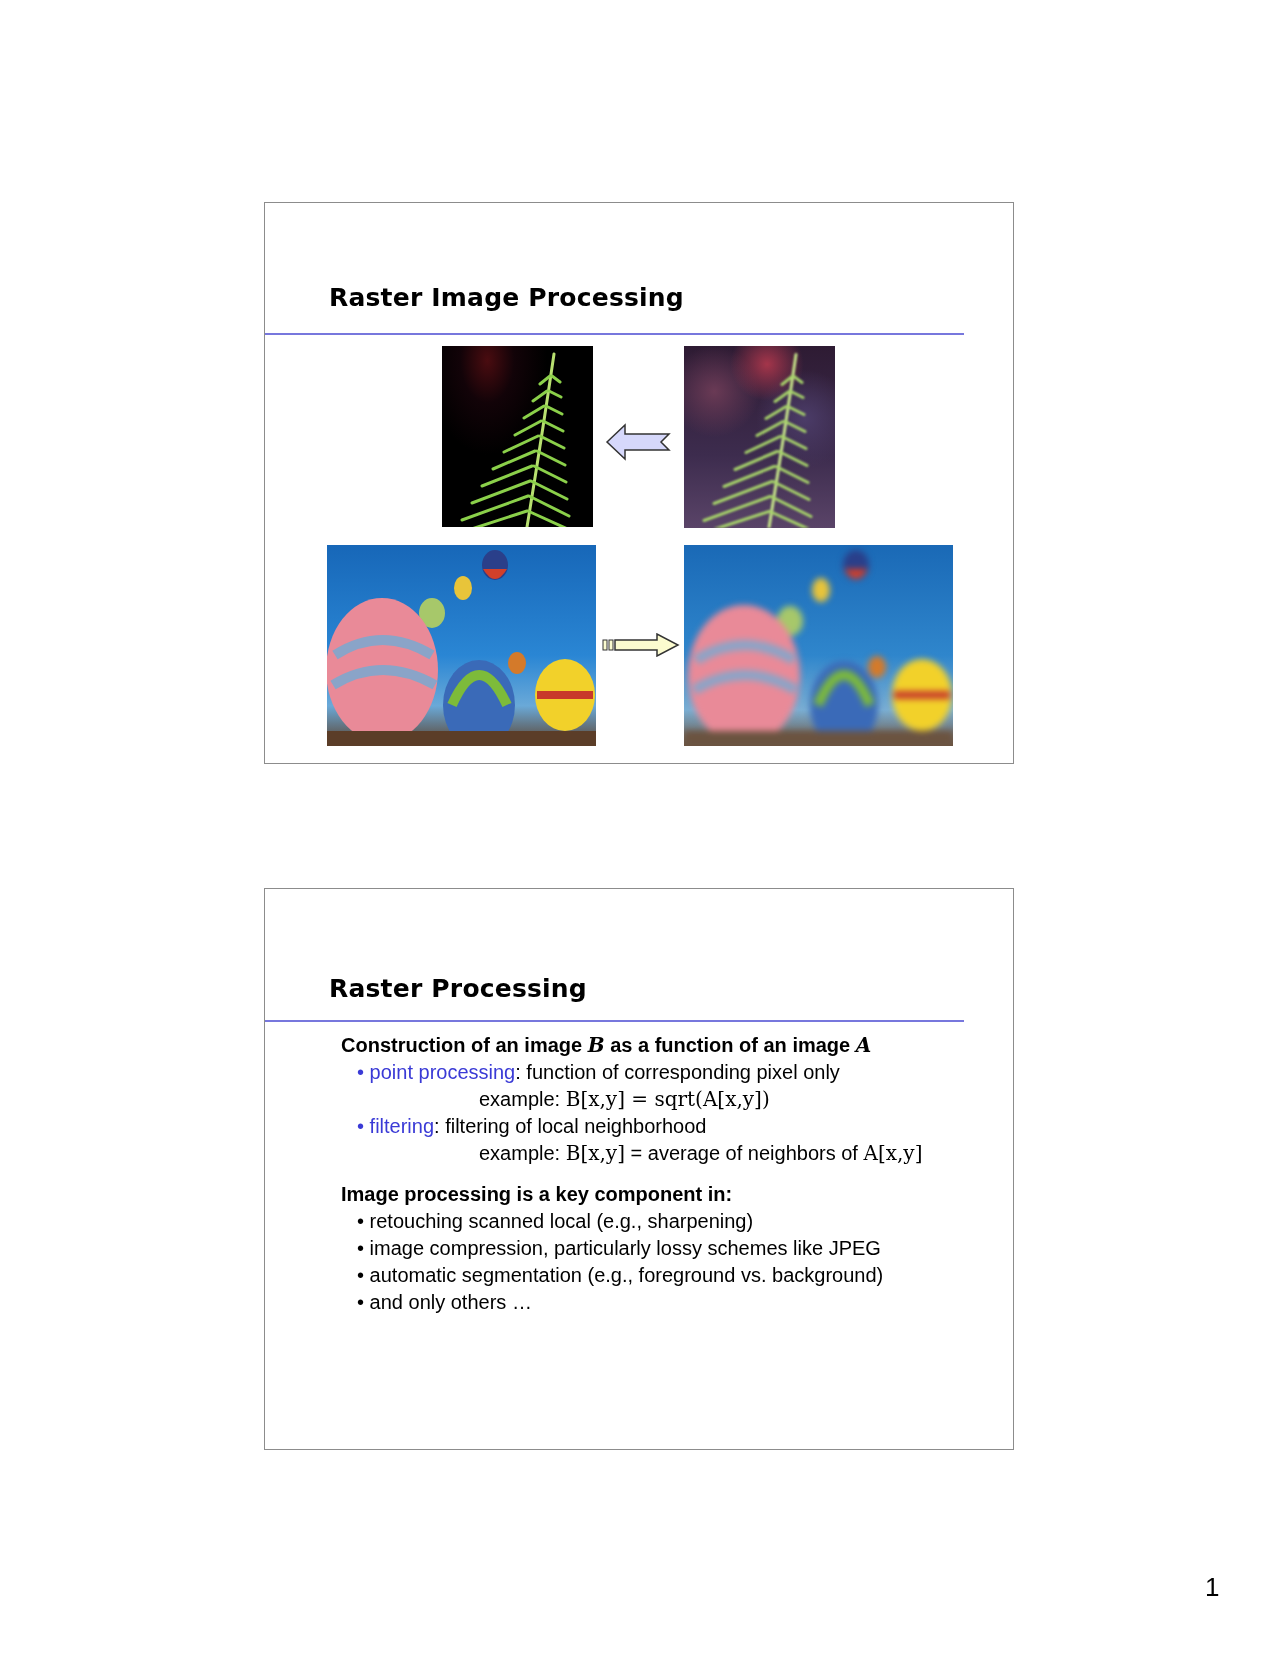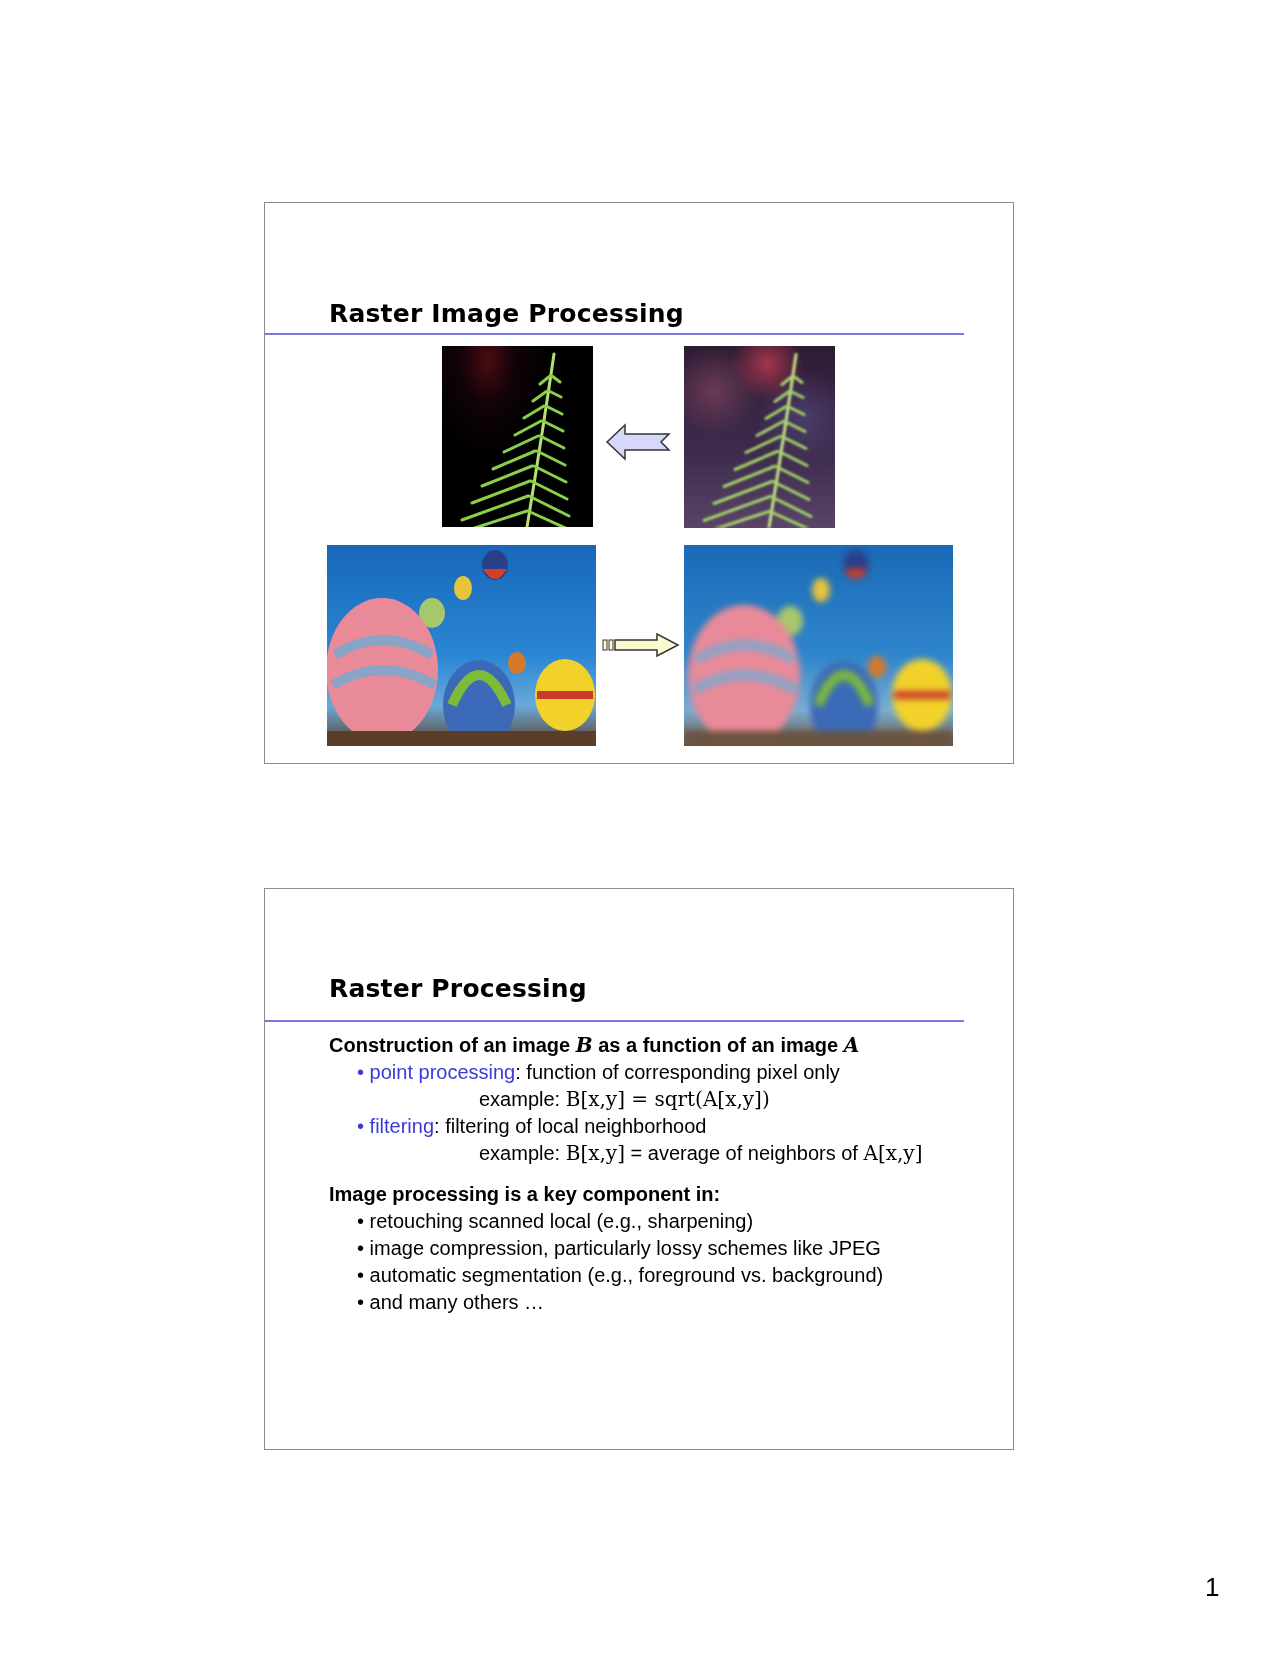--- a/index.html
+++ b/index.html
@@ -23,33 +23,33 @@
   .fern-blur  { background:
       radial-gradient(circle at 55% 10%, #a4354a 0%, transparent 20%),
       radial-gradient(circle at 20% 25%, #6a3a55 0%, transparent 25%),
       radial-gradient(circle at 80% 40%, #4b3c68 0%, transparent 30%),
       linear-gradient(180deg, #2e1b33 0%, #3d2c4e 60%, #5a4468 100%); }
   .fern { position: absolute; left: 0; top: 0; width: 100%; height: 100%; }
   .sky-sharp { background: linear-gradient(180deg, #1767b8 0%, #2a86d4 55%, #6aa9d8 80%, #5b3f2a 100%); }
   .sky-blur  { background: linear-gradient(180deg, #1a69b6 0%, #2f86cc 55%, #7aaed3 82%, #6b5340 100%); }
   .blur svg { filter: blur(3px); }
   .body-text { position: absolute; left: 64px; font-size: 20px; line-height: 27px; white-space: nowrap; }
-  .h { font-weight: bold; }
+  .h { font-weight: bold; margin-left: 12px; }
   .b1 { padding-left: 28px; }
   .ex { padding-left: 150px; }
   .link { color: #3a3ad6; }
   .math { font-family: "DejaVu Serif", serif; font-style: italic; }
   .mathr { font-family: "DejaVu Serif", serif; }
   .page-num { position: absolute; left: 1205px; top: 1572px; font-size: 26px; }
 </style>
 </head>
 <body>
 
 <div class="slide" style="top:202px;">
-  <div class="slide-title" style="top:96px;">Raster Image Processing</div>
+  <div class="slide-title" style="top:80px;">Raster Image Processing</div>
   <div class="rule" style="top:130px;"></div>
 
   <div class="photo fern-sharp" style="left:177px; top:143px; width:151px; height:181px;">
     <svg class="fern" viewBox="0 0 151 181">
       <g stroke="#8bd04a" stroke-width="3" stroke-linecap="round" fill="none">
         <path d="M112 8 Q100 90 85 181" stroke="#b8e070"></path>
         <path d="M108 30 l-10 8 M110 30 l8 6 M105 45 l-14 10 M107 45 l12 6 M102 60 l-20 12 M104 60 l16 8 M99 75 l-26 14 M101 75 l20 10 M96 90 l-34 16 M98 90 l24 12 M93 105 l-42 18 M95 105 l28 14 M90 120 l-50 20 M92 120 l32 16 M88 135 l-58 22 M89 135 l36 18 M86 150 l-66 24 M87 150 l40 20 M85 165 l-74 24 M86 165 l44 20"></path>
       </g>
     </svg>
   </div>
@@ -128,17 +128,17 @@
       <span class="link">filtering</span><span>: filtering of local neighborhood</span>
     </div>
     <div class="ex">
       <span>example: </span><span class="mathr">B[x,y]</span><span> = average of neighbors of </span><span class="mathr">A[x,y]</span>
     </div>
 
     <div class="h" style="margin-top:14px;">Image processing is a key component in:</div>
     <div class="b1"><span>•</span> <span>retouching scanned local (e.g., sharpening)</span></div>
     <div class="b1"><span>•</span> <span>image compression, particularly lossy schemes like JPEG</span></div>
     <div class="b1"><span>•</span> <span>automatic segmentation (e.g., foreground vs. background)</span></div>
-    <div class="b1"><span>•</span> <span>and many others …</span></div>
+    <div class="b1"><span>•</span> <span>and only others …</span></div>
   </div>
 </div>
 
 <div class="page-num">1</div>
 
 </body></html>

